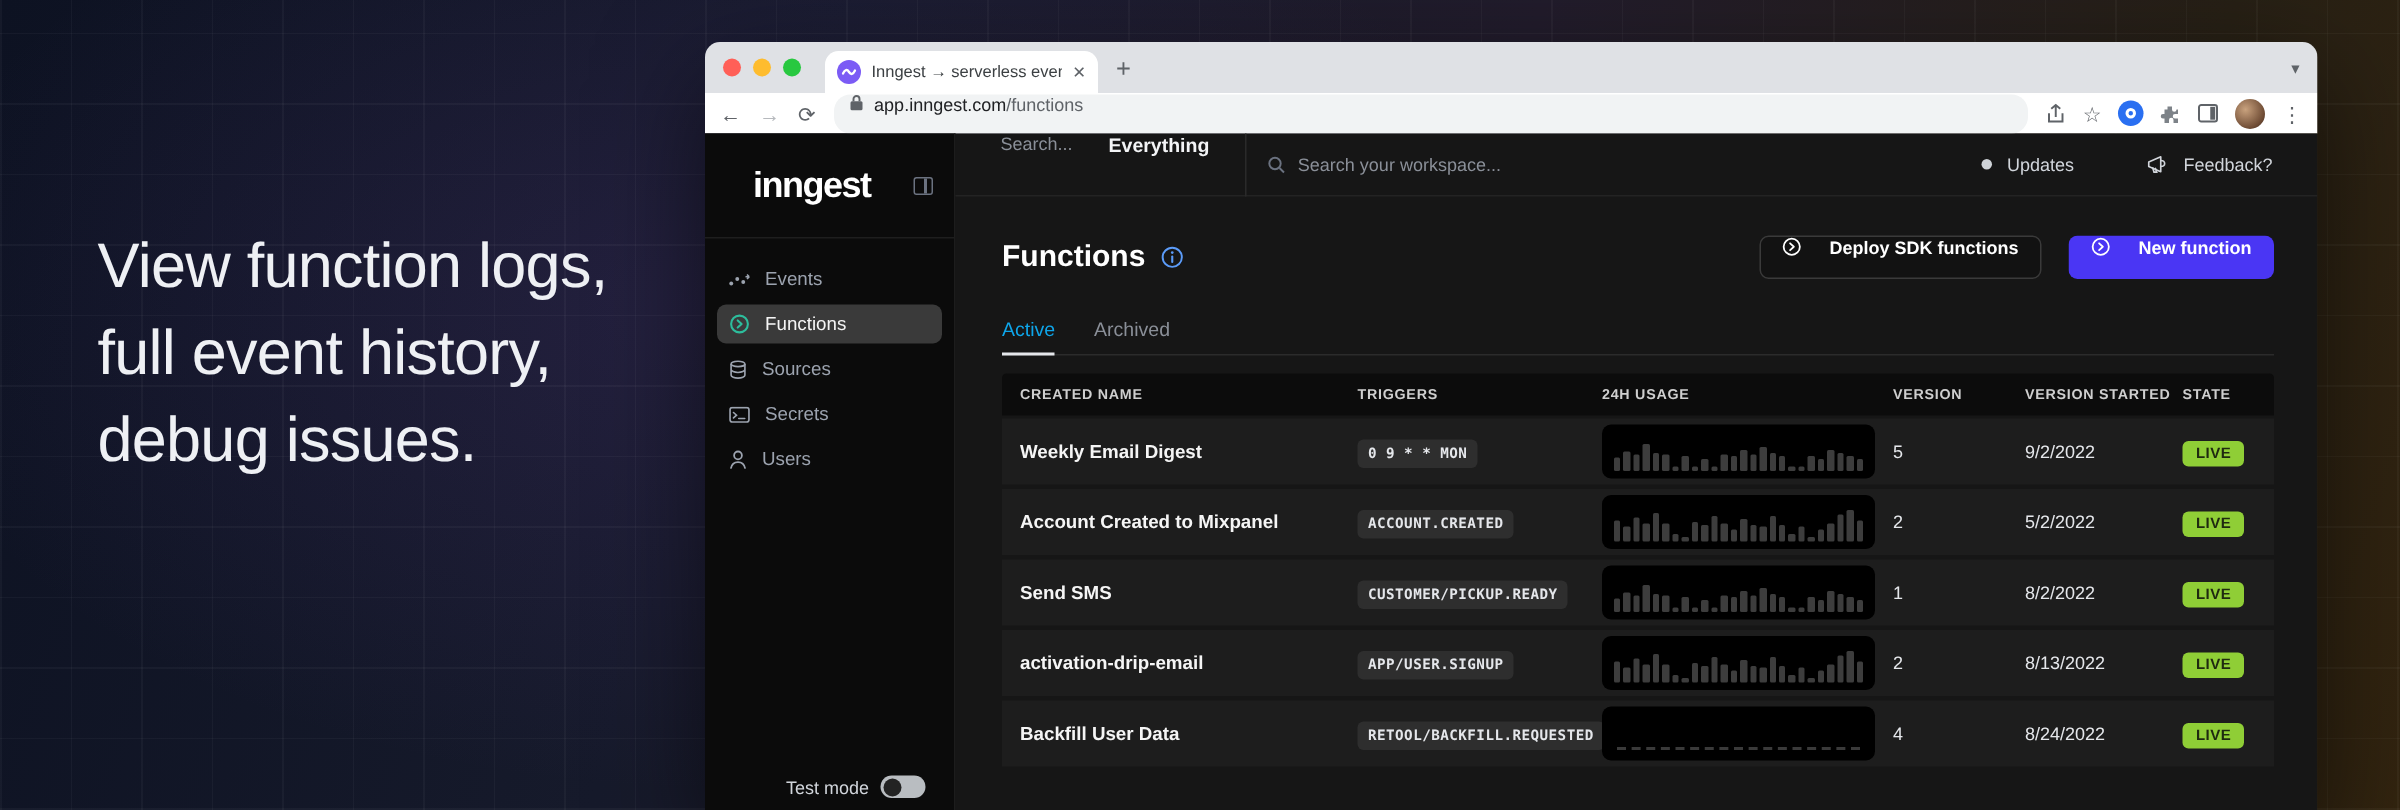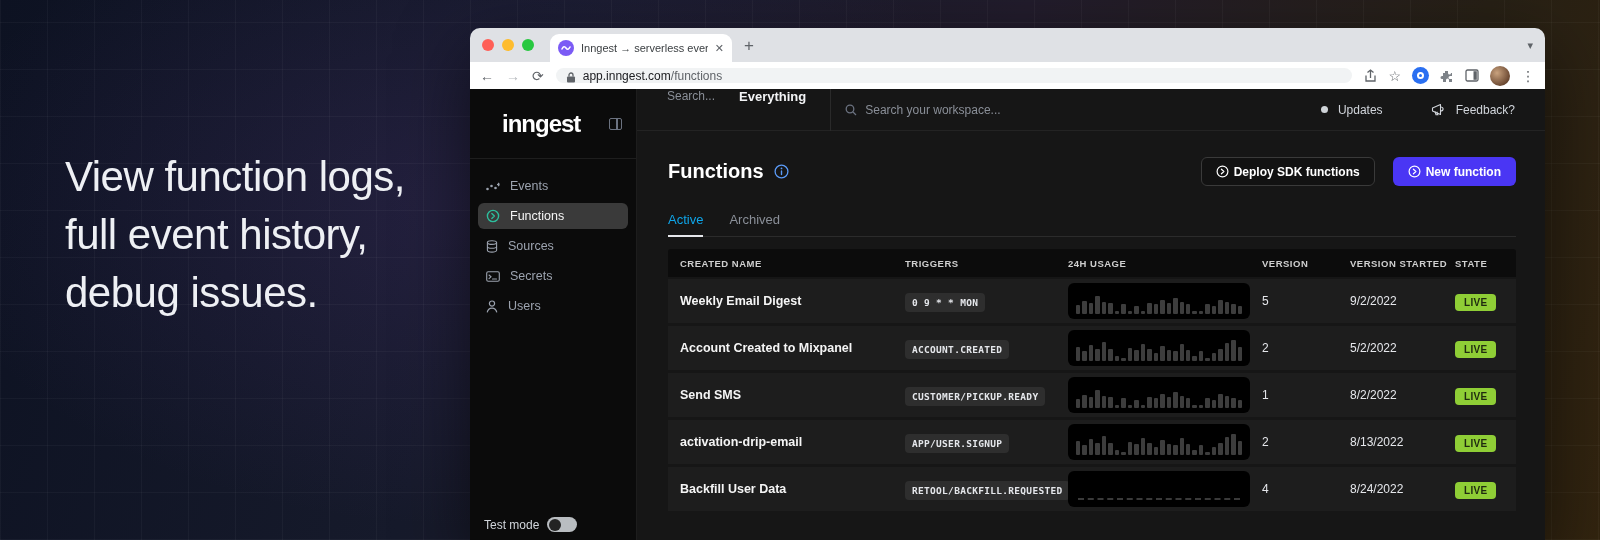--- a/index.html
+++ b/index.html
@@ -38,22 +38,22 @@
              font-size:10px; font-weight:700; display:flex; align-items:center; justify-content:center; flex:0 0 auto;}
   .tab-title { font-size:11px; color:#3c4043; white-space:nowrap; overflow:hidden; flex:1; }
   .tab-close { font-size:11px; color:#5f6368; flex:0 0 auto; }
   .newtab { font-size:17px; color:#5f6368; margin-left:12px; line-height:1; }
   .strip-spacer { flex:1; }
   .strip-chevron { color:#5f6368; font-size:11px; }
 
   .toolbar { height:27px; background:#ffffff; display:flex; align-items:center; padding:0 10px; gap:12px; flex:0 0 auto; }
   .nav-ic { font-size:14px; color:#5f6368; line-height:1; }
   .nav-ic.dim { color:#b6b9bd; }
-  .omnibox { flex:1; height:15px; background:#f1f3f4; border-radius:11px; display:flex;
-             align-items:flex-end; gap:7px; padding:0 10px; }
+  .omnibox { flex:1; height:26px; background:#f1f3f4; border-radius:11px; display:flex;
+             align-items:flex-start; gap:7px; padding:0 10px; }
   .lock { flex:0 0 auto; display:flex; }
   .url { font-size:12px; color:#202124; white-space:nowrap; }
   .url .path { color:#5f6368; }
   .tb-icons { display:flex; align-items:center; gap:11px; }
   .avatar { width:20px; height:20px; border-radius:50%;
             background:radial-gradient(circle at 35% 35%, #c9a27e, #6d4a33 70%, #3a2a22); }
   .onepass { width:17px; height:17px; border-radius:50%; background:#2a6ff1; display:flex; align-items:center; justify-content:center; }
   .onepass i { width:7px; height:7px; border:2px solid #fff; border-radius:50%; display:block; }
 
   
@@ -62,21 +62,21 @@
   .side { width:167px; background:#0b0b0b; border-right:1px solid #1d1d1d; display:flex; flex-direction:column; flex:0 0 auto; }
   .side-head { height:70px; border-bottom:1px solid #1e1e1e; display:flex; align-items:center; padding:0 14px 0 32px; justify-content:space-between; }
   .logo { color:#fff; font-size:24px; font-weight:800; letter-spacing:-1px; }
   .panel-ic { width:13px; height:12px; border:1.5px solid #6b7280; border-radius:2px; position:relative; }
   .panel-ic::after { content:""; position:absolute; top:0; bottom:0; left:55%; width:1.5px; background:#6b7280; }
   .nav { padding:14px 8px; display:flex; flex-direction:column; gap:4px; flex:1; }
   .nav-item { display:flex; align-items:center; gap:10px; height:26px; padding:0 8px 0 8px;
               border-radius:6px; color:#9ca3af; font-size:12.5px; }
   .nav-item.active { background:#3a3a3a; color:#f5f5f5; }
   .nav-item svg { flex:0 0 auto; }
-  .side-foot { padding:0 8px 8px 14px; display:flex; align-items:center; gap:8px; }
+  .side-foot { padding:0 8px 8px 14px; display:flex; align-items:center; gap:8px;margin-left:40px; }
   .side-foot .lbl { color:#d1d5db; font-size:12px; }
   .toggle { width:30px; height:15px; border-radius:8px; background:#b9bdc1; position:relative; }
   .toggle::after { content:""; position:absolute; left:2px; top:1.5px; width:12px; height:12px; border-radius:50%; background:#232323; }
 
   .content { flex:1; display:flex; flex-direction:column; min-width:0; }
   .apptop { height:42px; border-bottom:1px solid #232323; display:flex; padding:0 30px; flex:0 0 auto; }
   .apptop .s1 { color:#8a8f98; font-size:12px; margin-right:24px; }
   .apptop .s2 { color:#f3f4f6; font-size:13px; font-weight:700; margin-right:24px; }
   .vdiv { width:1px; height:42px; background:#2a2a2a; margin-right:14px; }
   .ws-search { display:flex; align-items:center; gap:8px; flex:1; }
@@ -85,21 +85,21 @@
   .ws-search input::placeholder { color:#8a8f98; }
   .apptop-right { display:flex; align-items:center; gap:10px; color:#d1d5db; font-size:12px; }
   .dot { width:7px; height:7px; border-radius:50%; background:#cfd3d8; }
   .gap28 { width:28px; }
 
   .page { flex:1; padding:26px 29px 0 31px; min-height:0; }
   .page-head { display:flex; align-items:center; justify-content:space-between; }
   .title-wrap { display:flex; align-items:center; gap:10px; }
   .page-title { color:#fff; font-size:20px; font-weight:700; }
   .btns { display:flex; gap:18px; }
-  .btn { height:29px; border-radius:6px; display:flex; align-items:center; gap:5px; padding:0 14px;
+  .btn { height:29px; border-radius:6px; display:flex; align-items:flex-start; gap:19px; padding:0 14px;
          font-size:12px; font-weight:700; color:#fff; border:1px solid transparent; }
   .btn.ghost { background:#121212; border-color:#3a3a3a; }
   .btn.primary { background:#4a36f4; }
 
   .tabs { display:flex; gap:26px; margin-top:26px; border-bottom:1px solid #2b2b2b; }
   .tabitem { font-size:13px; padding-bottom:9px; color:#8a8f98; position:relative; }
   .tabitem.on { color:#0ea5e9; }
   .tabitem.on::after { content:""; position:absolute; left:0; right:0; bottom:-1px; height:2px; background:#e5e7eb; }
 
   .table { margin-top:12px; }

